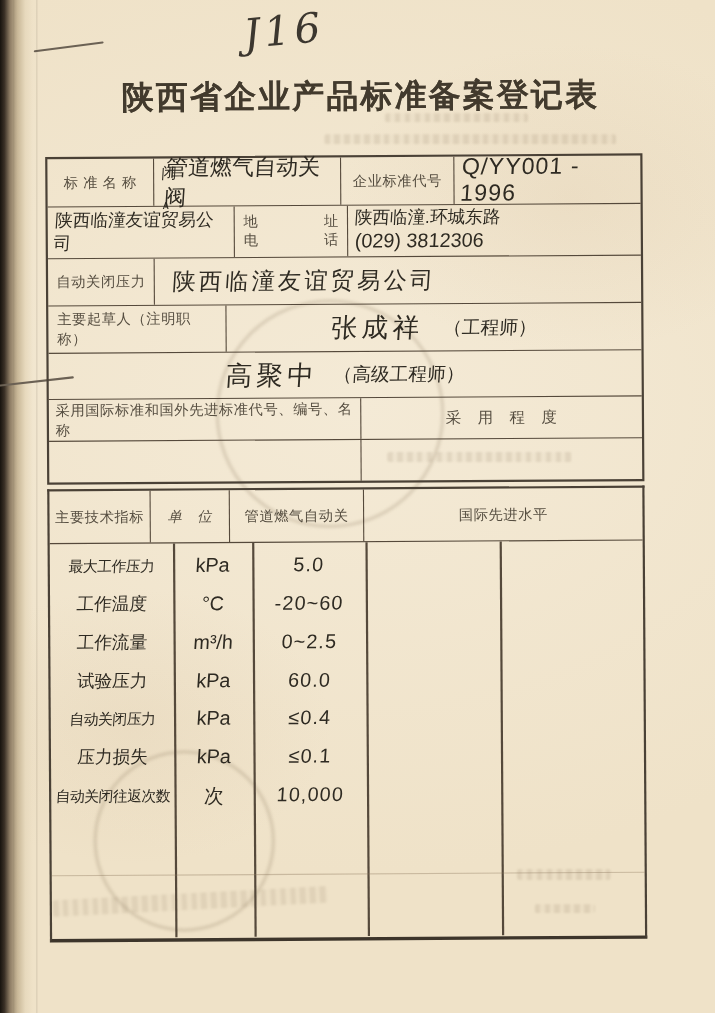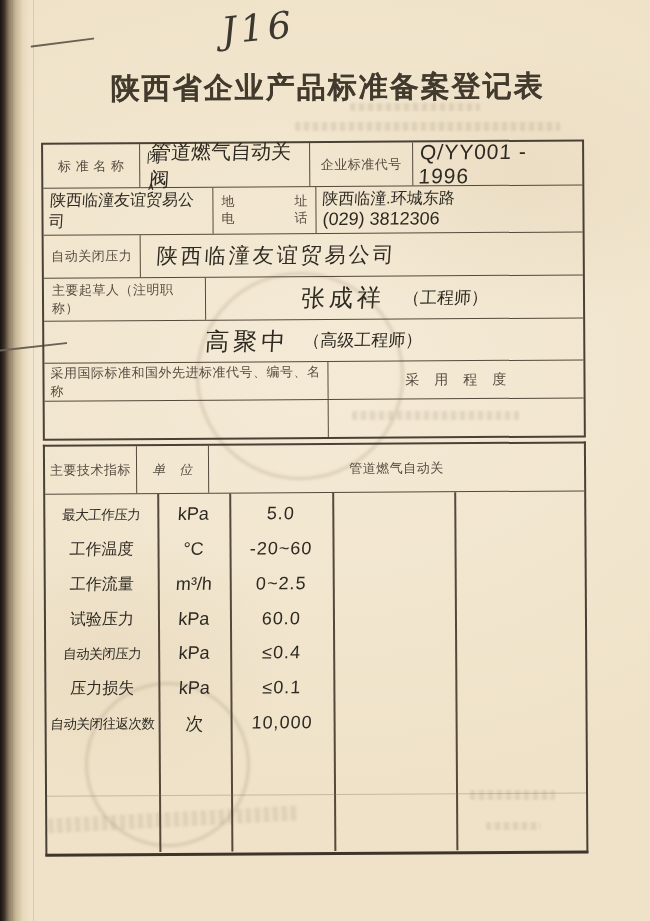--- a/index.html
+++ b/index.html
@@ -181,20 +181,23 @@
       <div class="t2head">
         <div class="cell c-center w112">
           <span class="lbl">主要技术指标</span>
         </div>
         <div class="cell c-center w72">
           <span class="lbl">单　位</span>
         </div>
         <div class="cell c-center w122">
           <span class="lbl">管道燃气自动关</span>
         </div>
+        <div class="cell c-center">
+          <span class="lbl">国际先进水平</span>
+        </div>
       </div>
 
       <div class="t2body">
         <div class="vline" style="left:112px;"></div>
         <div class="vline" style="left:184px;"></div>
         <div class="vline" style="left:287px;"></div>
         <div class="vline" style="left:409px;"></div>
         <div class="faint-hline" style="top:301px;"></div>
 
         <div class="spec-row" style="top:4px;">

